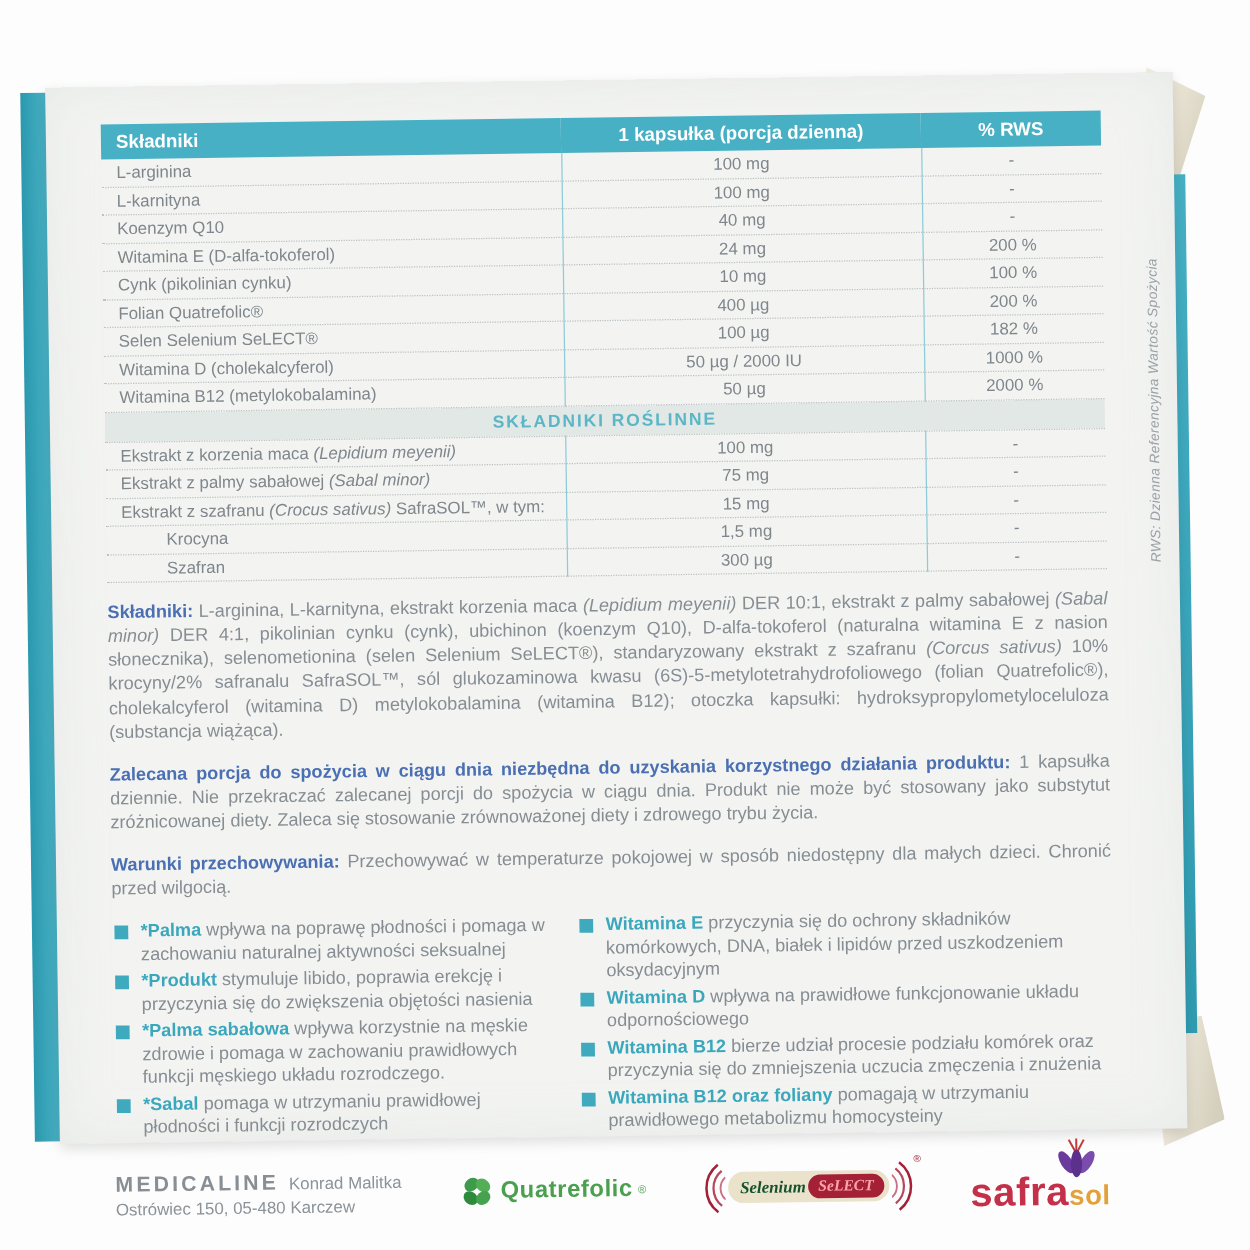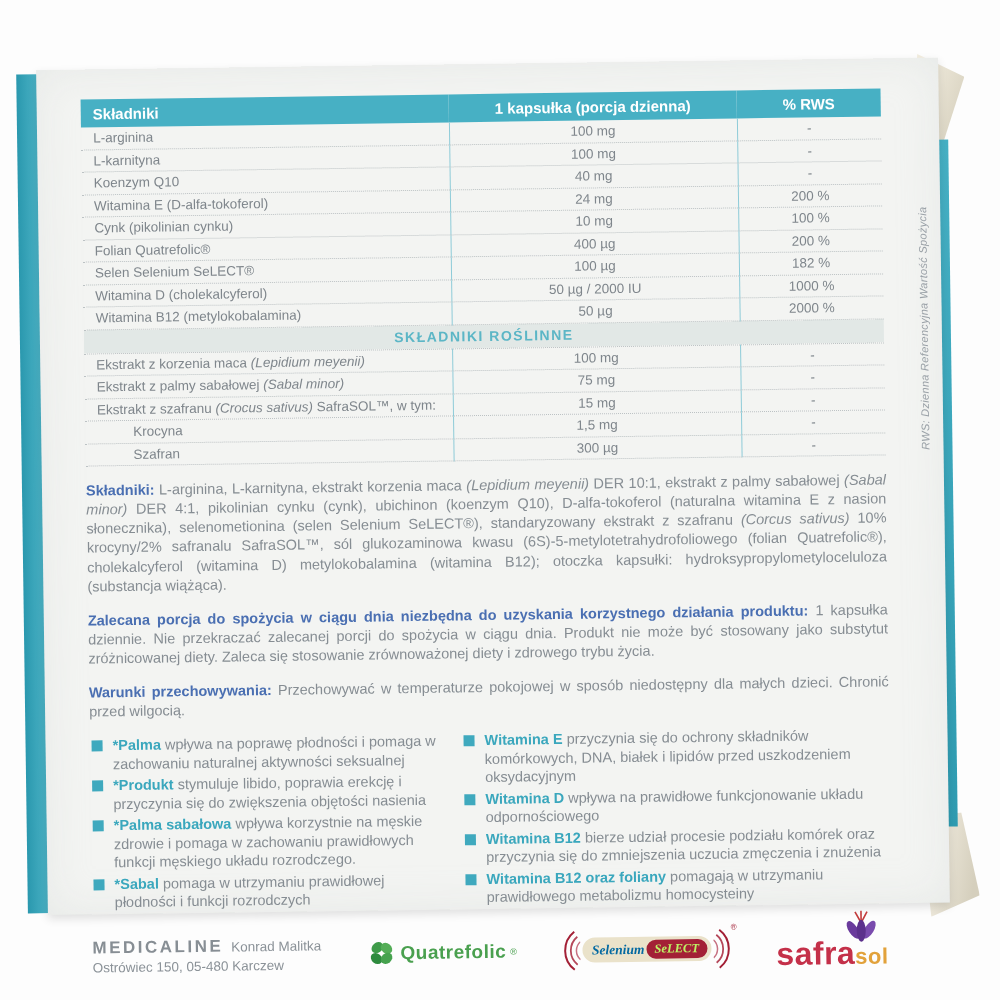--- a/index.html
+++ b/index.html
@@ -94,23 +94,23 @@
 
   .logo-quatrefolic{display:flex;align-items:center;gap:4px;}
   .q-text{font-size:19px;font-weight:bold;color:#4aa04f;letter-spacing:.5px;}
   .q-reg{font-size:9px;color:#4aa04f;vertical-align:super;}
 
   .logo-selenium{display:flex;align-items:center;position:relative;}
   .sel-pill{
     background:#eae2ca;border-radius:14px;padding:3px 4px 3px 10px;
     display:flex;align-items:center;margin:0 2px;
   }
-  .sel-word{font-family:"Liberation Serif","DejaVu Serif",serif;font-weight:bold;font-style:italic;font-size:13.5px;color:#0369a1;}
+  .sel-word{font-family:"Liberation Serif","DejaVu Serif",serif;font-weight:bold;font-style:italic;font-size:13.5px;color:#14532d;}
   .sel-lect{
-    background:#a32036;color:#bef264;border-radius:11px;padding:2px 8px;margin-left:2px;
+    background:#a32036;color:#fca5a5;border-radius:11px;padding:2px 8px;margin-left:2px;
     font-family:"Liberation Serif","DejaVu Serif",serif;font-weight:bold;font-style:italic;font-size:12.5px;
   }
   .sel-reg{font-size:8px;color:#a32036;position:absolute;right:-6px;top:-4px;}
 
   .logo-safrasol{position:relative;padding-top:14px;}
   .saf-red{font-size:32px;font-weight:bold;color:#c43049;letter-spacing:.5px;}
   .saf-orange{font-size:22px;font-weight:bold;color:#e2a23b;letter-spacing:.5px;}
   .crocus{position:absolute;top:-12px;left:64px;}
 </style>
 </head>

